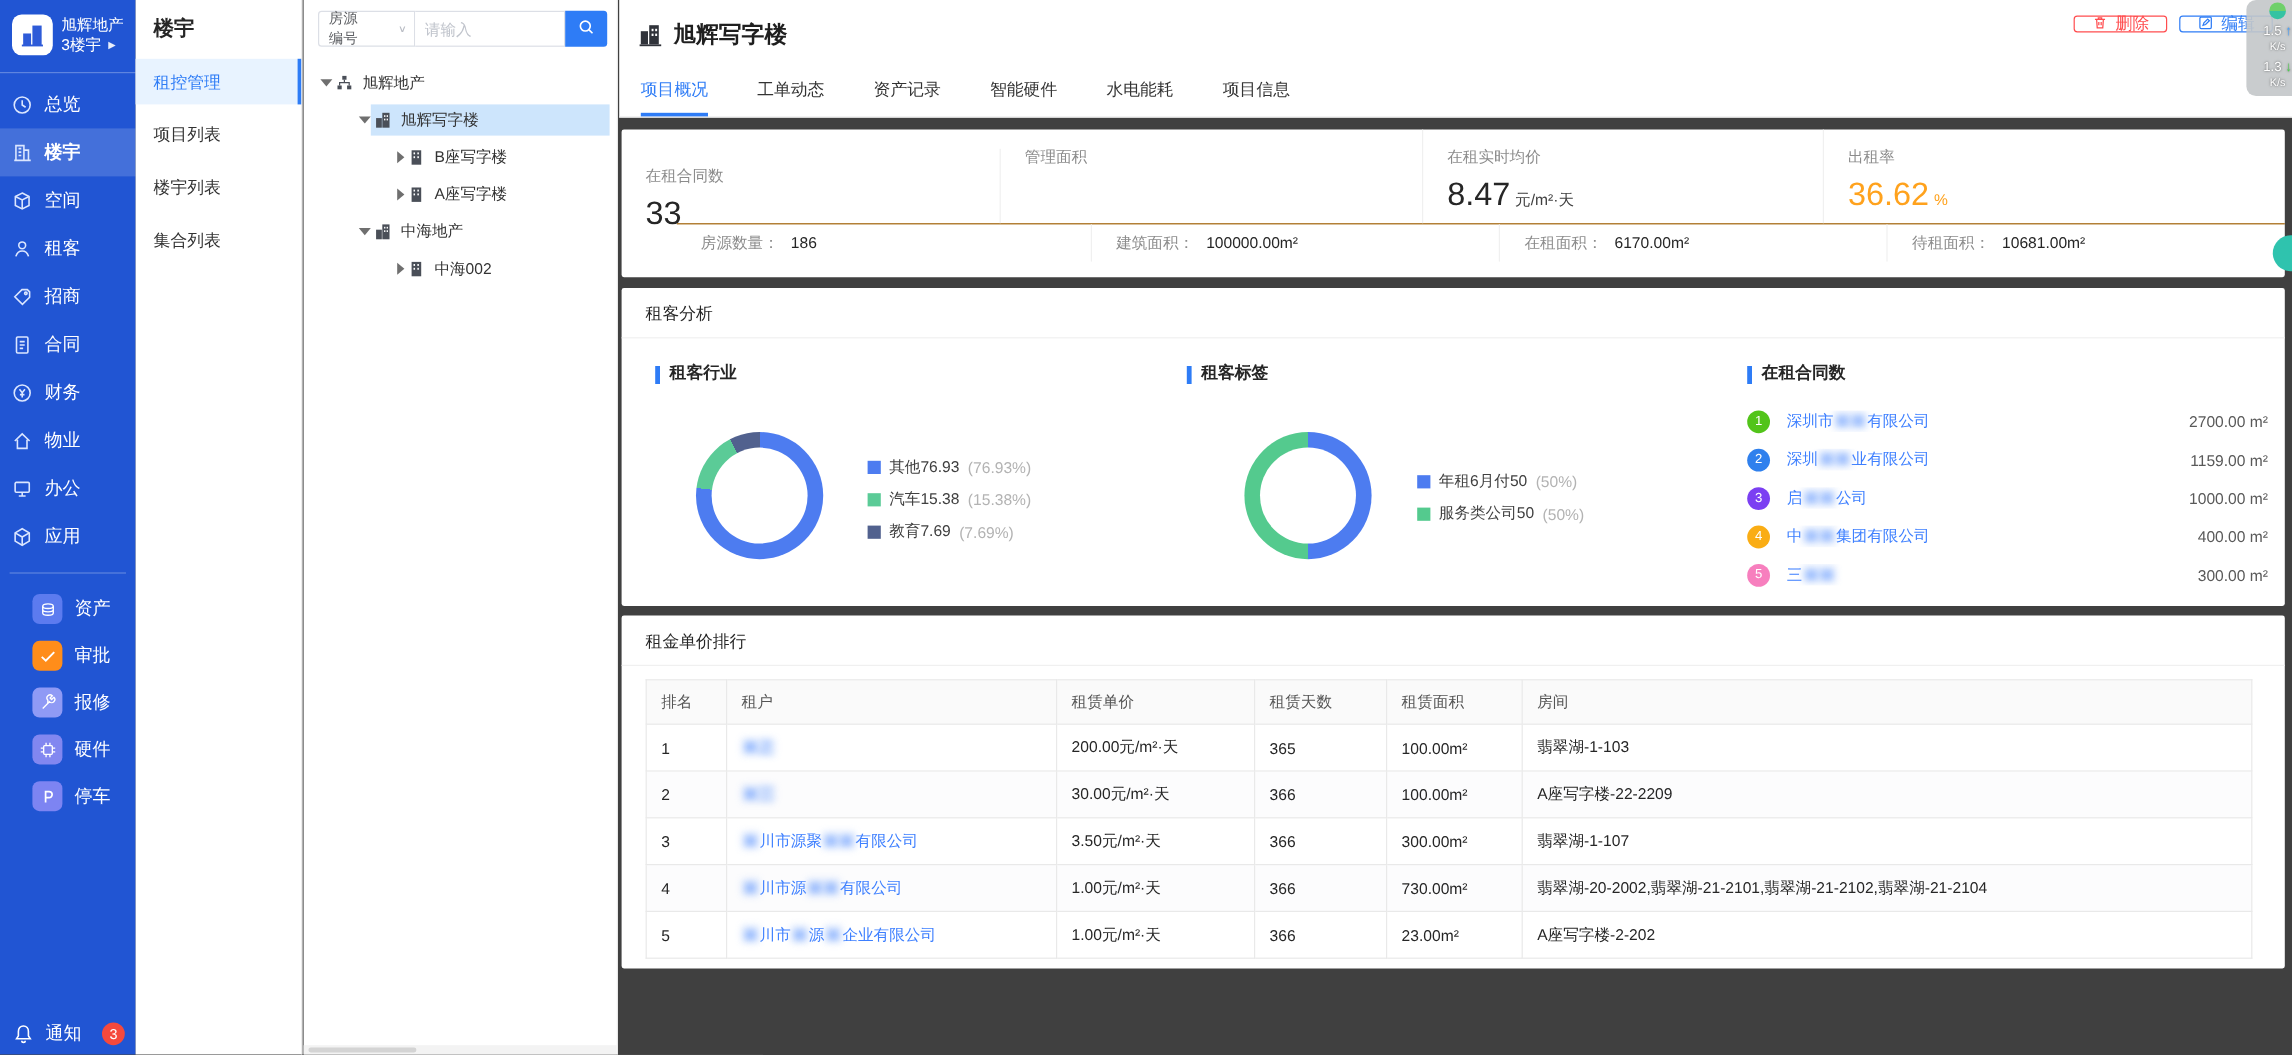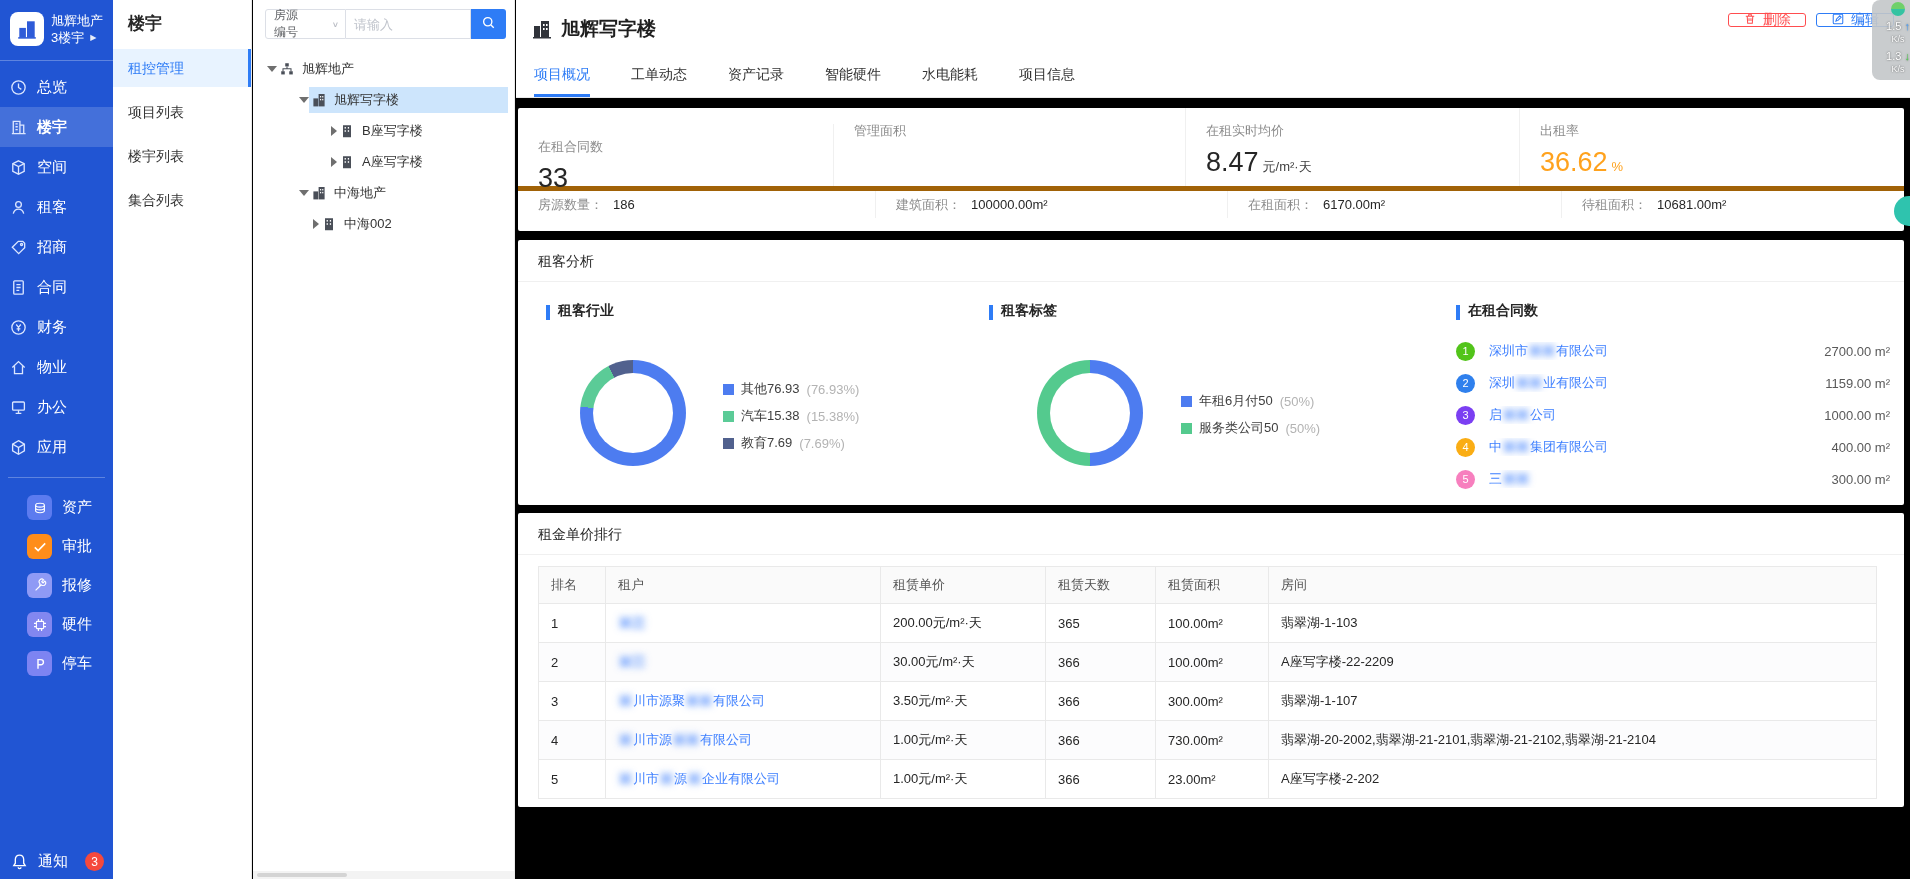--- a/index.html
+++ b/index.html
@@ -1,18 +1,18 @@
 <!DOCTYPE html>
 <html><head>
 <meta charset="utf-8">
 <style>
   * { margin:0; padding:0; box-sizing:border-box; }
   html,body { background:#555; }
   body { font-family:"Liberation Sans","DejaVu Sans",sans-serif; }
-  .screen { position:relative; width:1910px; height:879px; background:#000000; overflow:hidden; }
+  .screen { position:relative; width:1910px; height:879px; background:#404040; overflow:hidden; }
 
   
   .sidebar { position:absolute; left:0; top:0; width:113px; height:879px; background:#2155d3; color:#fff; }
   .logo { display:flex; align-items:center; padding:12px 6px 12px 10px; gap:7px; cursor:pointer; }
   .logo-box { width:34px; height:34px; background:#fff; border-radius:8px; display:flex; align-items:center; justify-content:center; color:#2e5bd8; flex:none; }
   .logo-box svg { width:22px; height:22px; }
   .logo-txt { font-size:13px; line-height:17px; white-space:nowrap; }
   .logo-sub { display:flex; align-items:center; gap:6px; }
   .logo-caret { font-size:8px; opacity:.9; }
   .nav-divider { height:1px; background:rgba(255,255,255,.28); margin:2px 0 6px 0; }
@@ -78,21 +78,21 @@
   .card-title { height:42px; line-height:42px; padding-left:20px; font-size:14px; font-weight:500; color:#262626; border-bottom:1px solid #f0f0f0; }
 
   
   .stats-card { top:108px; height:123px; }
   .stats-row { display:flex; height:78px; }
   .stat-col { padding:14px 0 0 20px; border-right:1px solid #f0f0f0; }
   .stat-col:last-child { border-right:none; }
   .stat-col .slabel { font-size:13px; color:#8c8c8c; }
   .stat-col .sval { margin-top:7px; font-size:27px; color:#262626; }
   .stat-col .sunit { font-size:13px; color:#404040; margin-left:4px; }
-  .stats-sub { display:flex; height:32px; border-top:5px solid #a16207; }
+  .stats-sub { display:flex; height:32px; border-top:1px solid #a16207;margin-left:46px; }
   .stat-subcell { display:flex; align-items:center; padding-left:20px; font-size:13px; border-right:1px solid #f0f0f0; }
   .stat-subcell:last-child { border-right:none; }
   .stat-subcell .slabel { color:#8c8c8c; }
   .stat-subcell .svalue { color:#262626; margin-left:10px; }
 
   
   .analysis-card { top:240px; height:265px; }
   .analysis-body { position:relative; height:222px; }
   .sec-title { position:absolute; top:20px; display:flex; align-items:flex-end; gap:8px; font-size:14px; font-weight:bold; color:#262626; }
   .sec-title .bar { width:4px; height:15px; background:#2e7cf6; }
@@ -392,21 +392,21 @@
                 <rect x="9.5" y="2.5" width="7.5" height="15.5"></rect>
                 <rect x="11.3" y="5" width="1.4" height="1.8" fill="#fff"></rect>
                 <rect x="14" y="5" width="1.4" height="1.8" fill="#fff"></rect>
                 <rect x="11.3" y="8.6" width="1.4" height="1.8" fill="#fff"></rect>
                 <rect x="14" y="8.6" width="1.4" height="1.8" fill="#fff"></rect>
               </svg>
             </span>
             <span>中海地产</span>
           </span>
         </div>
-        <div class="tree-row" style="padding-left: 56px; justify-content: space-between;">
+        <div class="tree-row" style="padding-left: 74px; justify-content: space-between;">
           <span class="caret right"></span>
           <span class="tree-inner">
             <span class="ticon">
               <svg viewBox="0 0 20 20" fill="currentColor">
                 <rect x="5" y="2.8" width="10" height="15"></rect>
                 <rect x="7" y="5" width="1.6" height="2" fill="#fff"></rect>
                 <rect x="11" y="5" width="1.6" height="2" fill="#fff"></rect>
                 <rect x="7" y="9" width="1.6" height="2" fill="#fff"></rect>
                 <rect x="11" y="9" width="1.6" height="2" fill="#fff"></rect>
               </svg>

